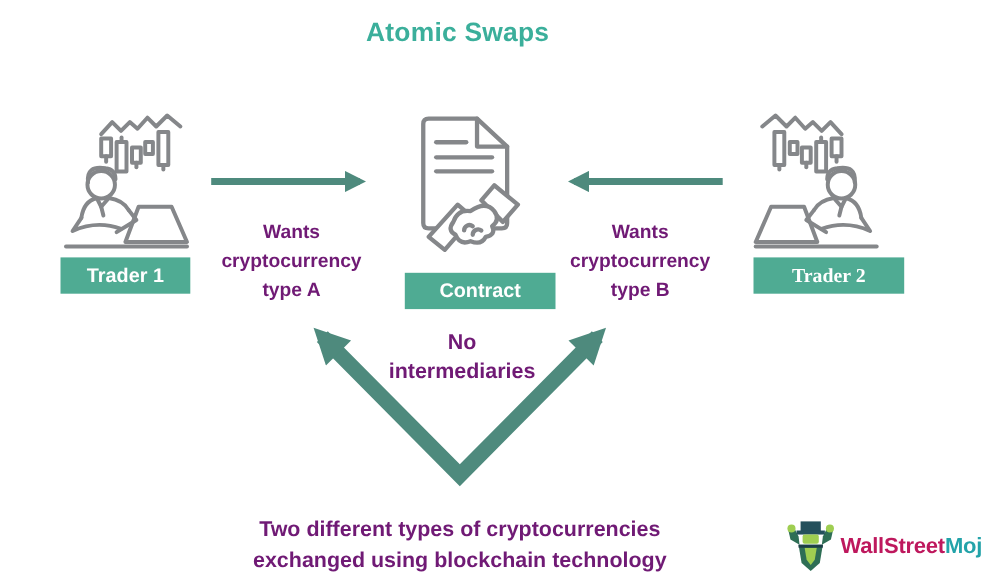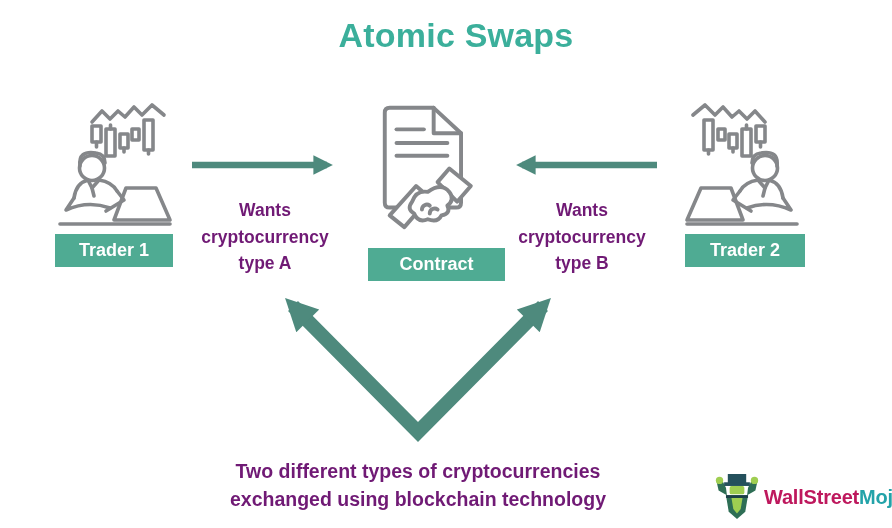--- a/index.html
+++ b/index.html
@@ -3,32 +3,32 @@
 <meta charset="utf-8">
 <style>
   html,body{margin:0;padding:0;background:#fff;}
   #canvas{
     position:relative;width:892px;height:528px;background:#ffffff;
     font-family:"Liberation Sans", sans-serif;overflow:hidden;
   }
   .abs{position:absolute;}
   .title{
     left:0;top:16px;width:832px;text-align:center;
-    font-size:34px;font-weight:bold;color:#3BAF9B;letter-spacing:.2px;margin-left:40px;
+    font-size:24px;font-weight:bold;color:#3BAF9B;letter-spacing:.2px;
   }
   .node-label{
     background:#4FAB93;color:#ffffff;font-weight:bold;font-size:18px;
     display:flex;align-items:center;justify-content:center;height:33px;
   }
   .gray-text{
     color:#701a75;font-weight:bold;text-align:center;white-space:pre-line;
   }
   .wants{font-size:17.5px;line-height:26.5px;width:150px;}
   .no-mid{font-size:19.5px;line-height:27px;width:200px;}
-  .caption{font-size:19.5px;line-height:27.5px;width:520px;}
+  .caption{font-size:19.5px;line-height:27.5px;width:520px;margin-top:10px;}
   .logo{left:714px;top:472px;display:flex;align-items:center;gap:4px;}
   .logo-text{font-size:20px;font-weight:bold;letter-spacing:-0.2px;}
   .logo-text .p1{color:#be185d;}
   .logo-text .p2{color:#23A3A9;}
   svg{display:block;}
   .mirror{transform:scaleX(-1);}
 </style>
 </head>
 <body>
 
@@ -122,22 +122,24 @@
       <path d="M28,68 Q26,52 44,55 Q53,56 53,65"></path>
       <path d="M22,100 Q24,85 36,82 L40,90 L47,82 Q60,84 65,93"></path>
       <path d="M40,90 L42,98"></path>
       <path d="M22,100 L14,112 Q36,102 58,110"></path>
       <path d="M65,93 L72,102 L54,113"></path>
       <path d="M74,90 L104,90 L118,122 L62,122 Z"></path>
       <line x1="8" y1="126" x2="118" y2="126"></line>
     </g>
   </svg>
 
-  <div class="abs node-label" style="left:685px;top:234px;width:120px;">Trader 2</div>
+  <div class="abs node-label" style="left:685px;top:234px;width:137px;font-family:Liberation Serif, serif;">Trader 2</div>
 
+  <div class="abs gray-text no-mid" style="left:320px;top:298px;">No
+intermediaries</div>
 
   <div class="abs gray-text caption" style="left:158px;top:458px;">Two different types of cryptocurrencies
 exchanged using blockchain technology</div>
 
   <div class="abs logo">
     <svg width="46" height="50" viewBox="0 0 50 52">
       <path d="M14,24 L5,19 L3,10 L9,8 L13,16 Z" fill="#2E6E55"></path>
       <path d="M36,24 L45,19 L47,10 L41,8 L37,16 Z" fill="#2E6E55"></path>
       <circle cx="6" cy="8" r="4" fill="#9FCE51"></circle>
       <circle cx="44" cy="8" r="4" fill="#9FCE51"></circle>

